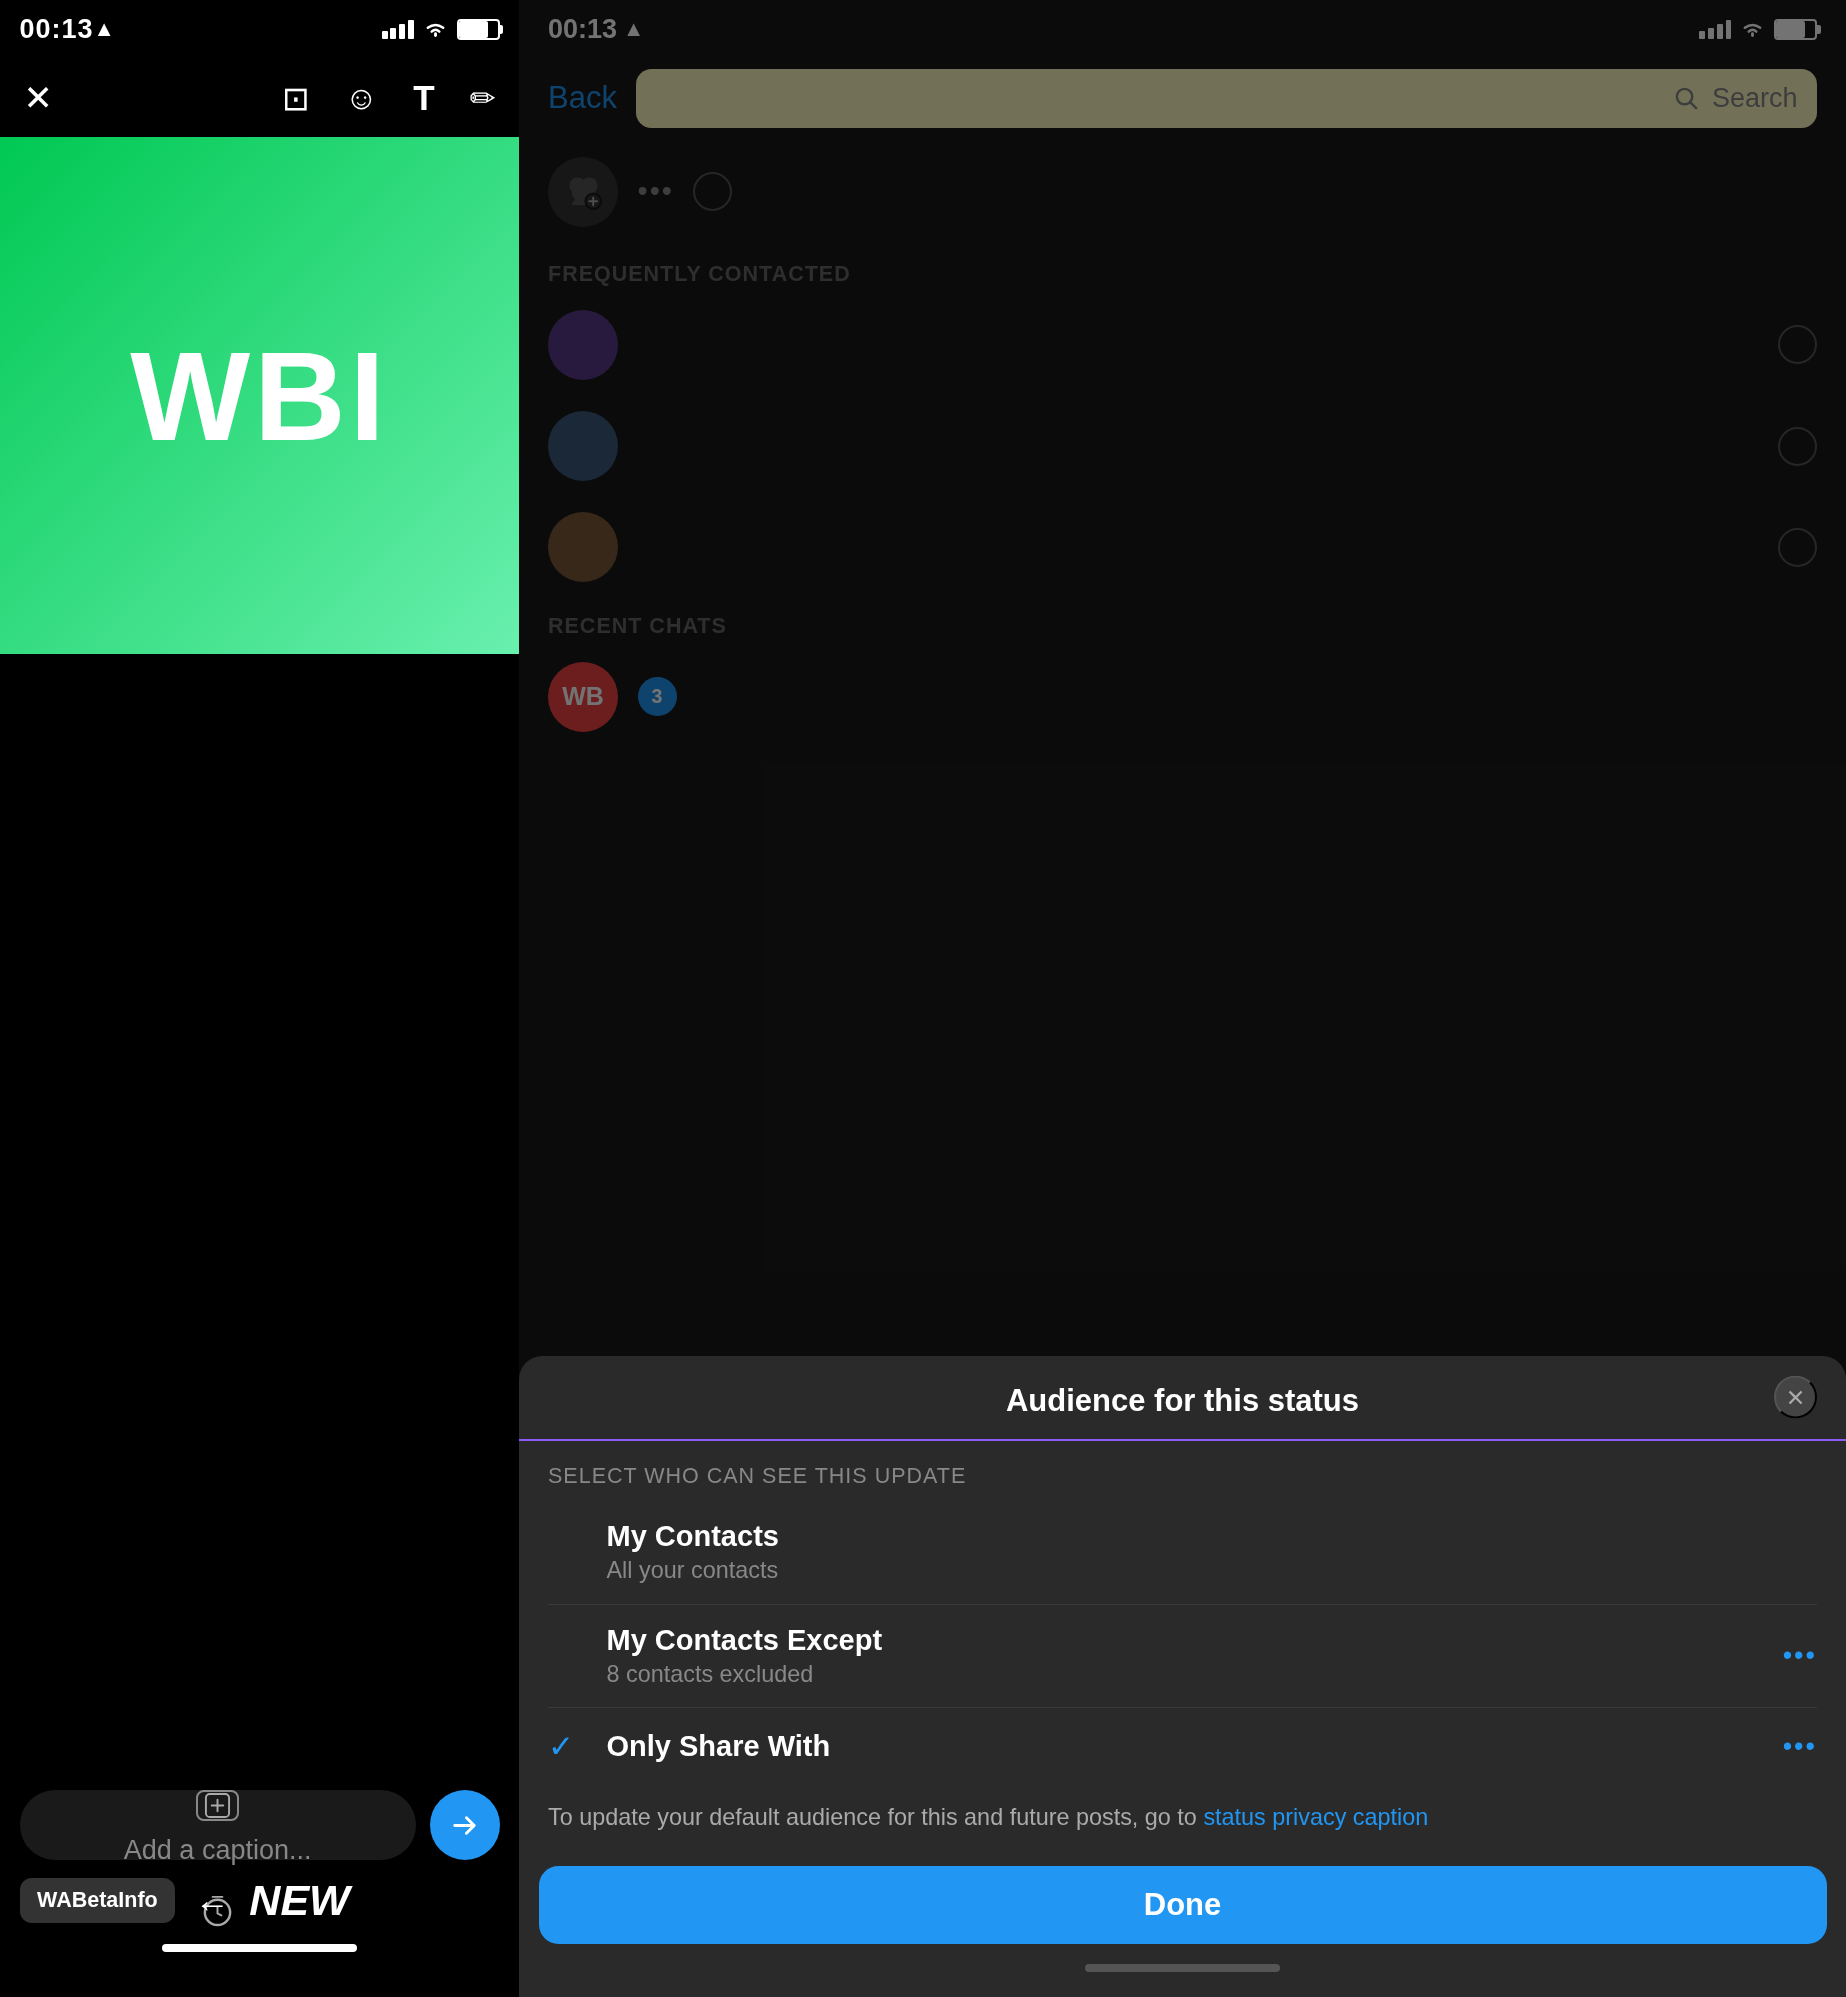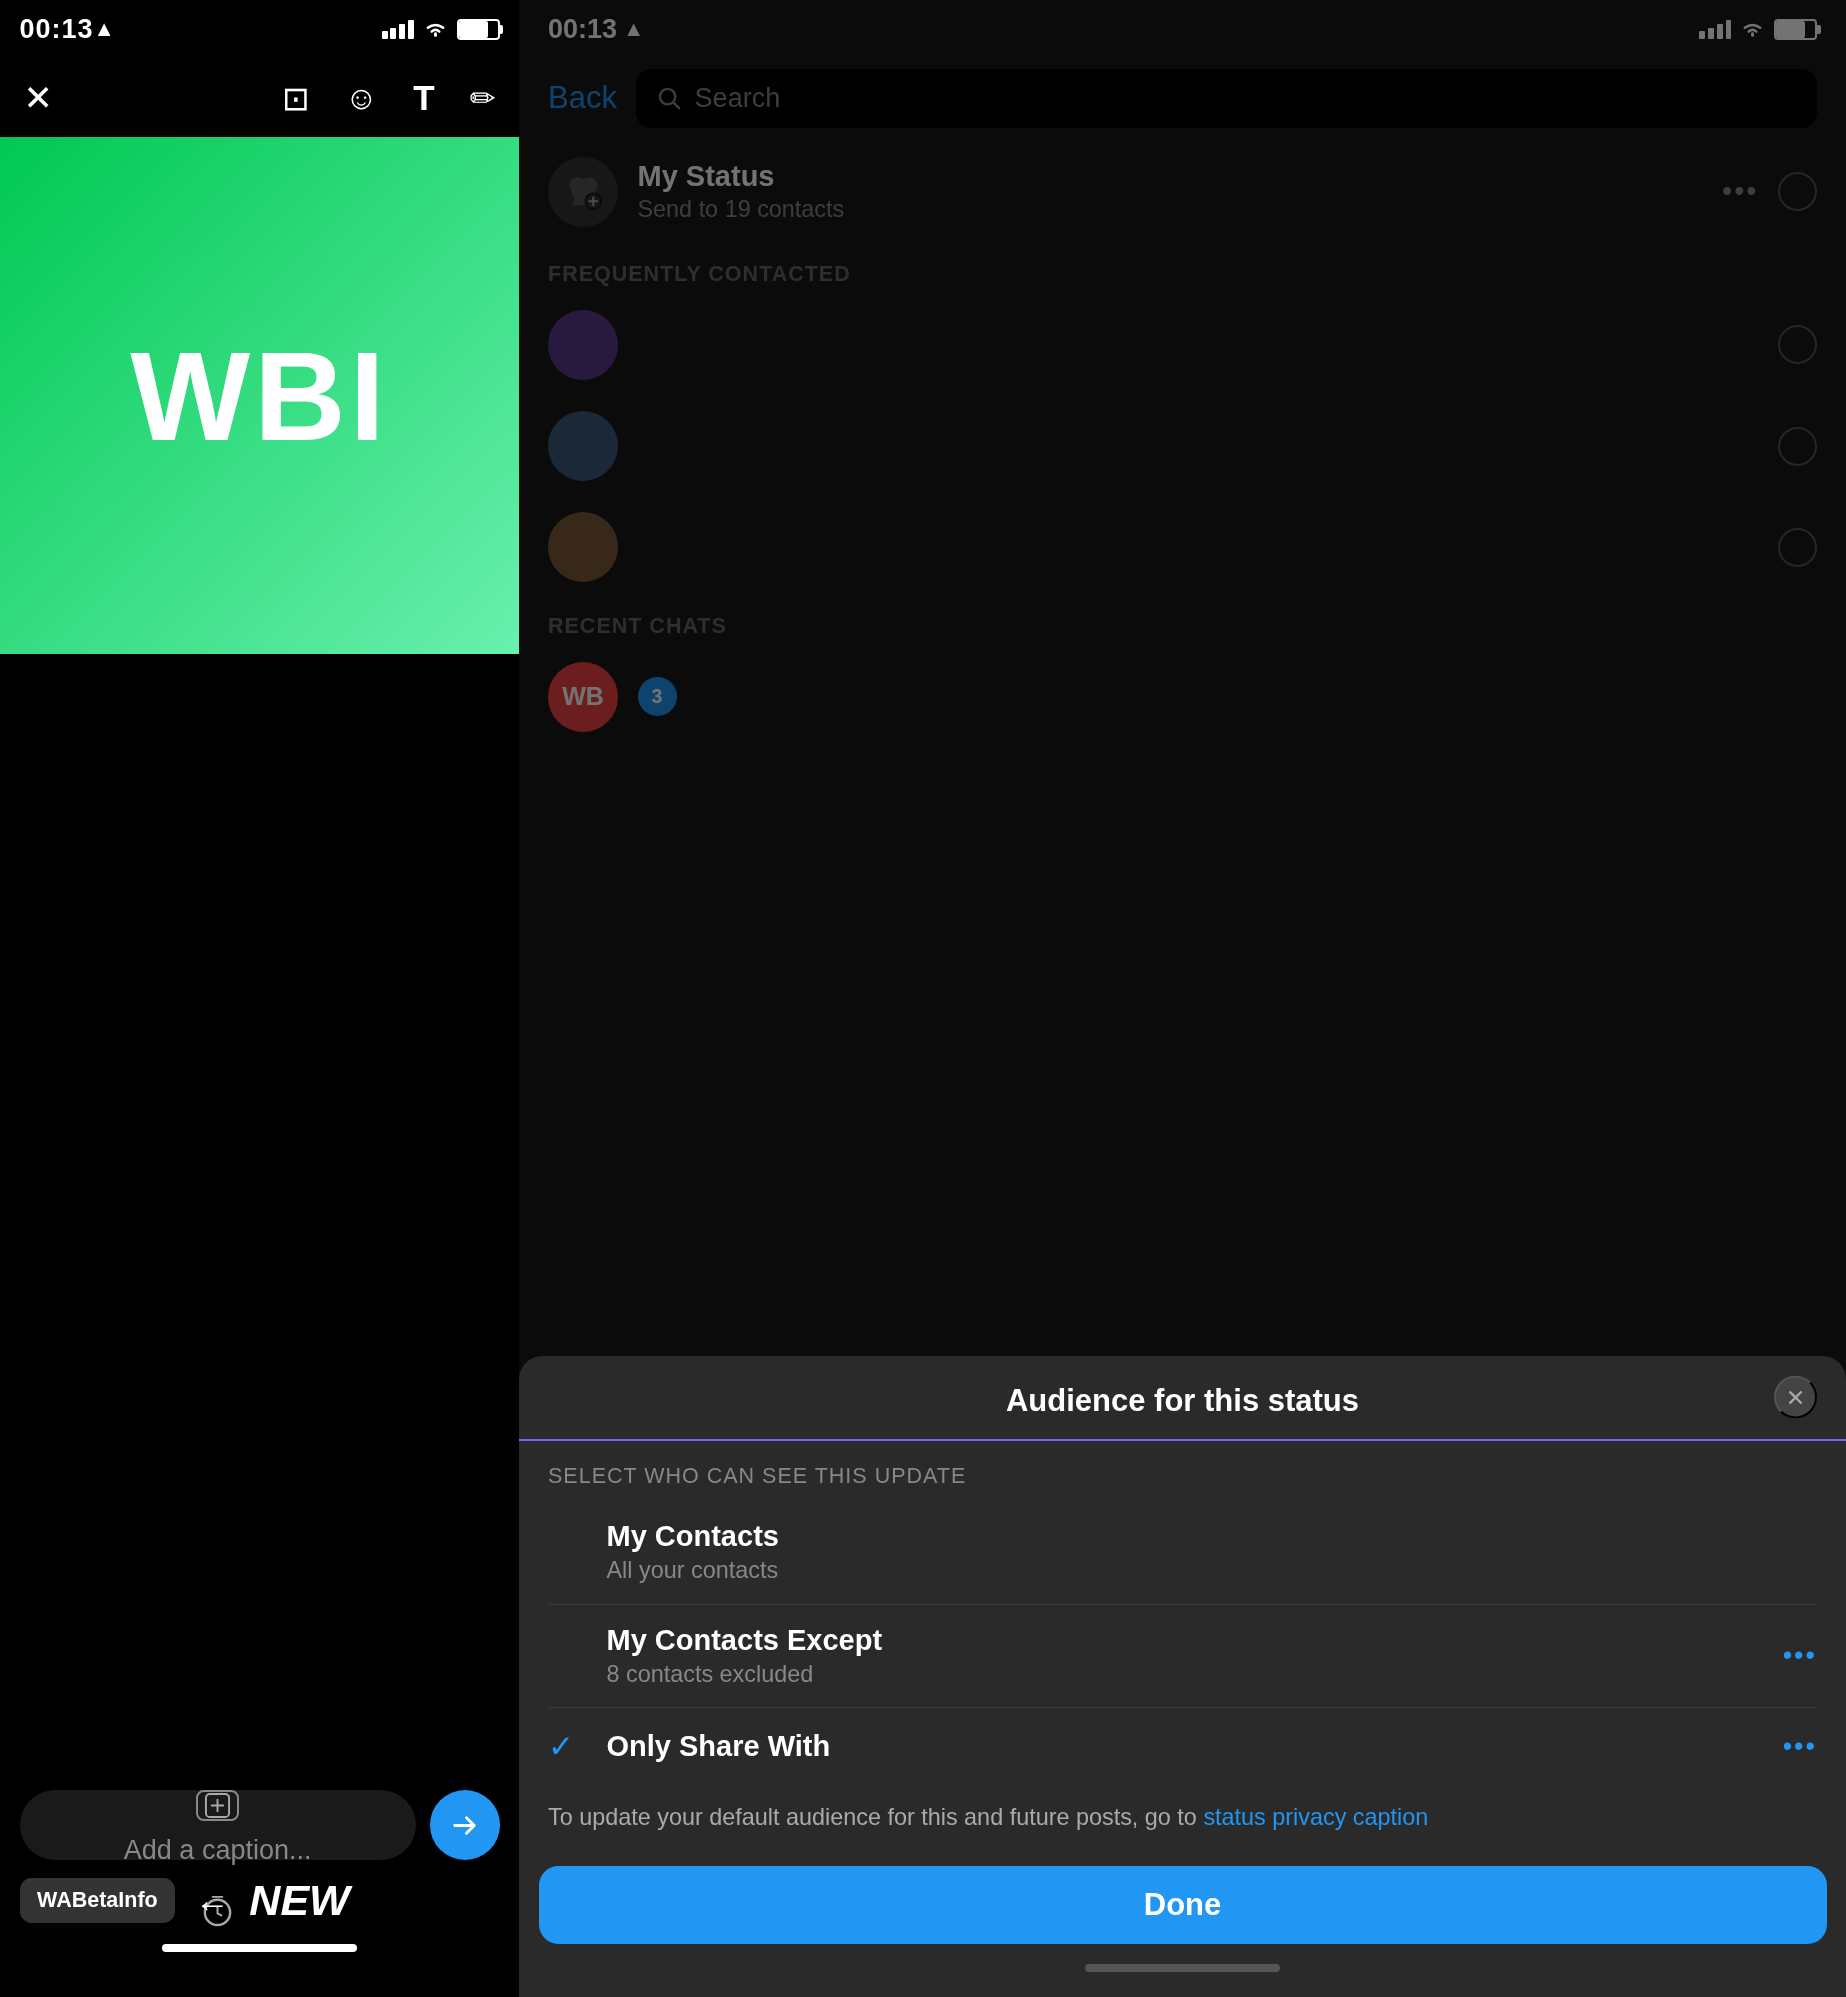--- a/index.html
+++ b/index.html
@@ -175,27 +175,28 @@
     }
 
     .back-btn {
       color: #2196f3;
       font-size: 31px;
       font-weight: 400;
     }
 
     .search-bar {
       flex: 1;
-      background: #000000;
+      background: #fef9c3;
       border-radius: 15.6px;
       height: 59px;
       display: flex;
       align-items: center;
       padding: 0 19.5px;
       gap: 11.7px;
+      justify-content: flex-end;
     }
 
     .search-placeholder {
       font-size: 27px;
       color: #888;
     }
 
     .my-status-row {
       display: flex;
       align-items: center;
@@ -626,24 +627,20 @@
 
   <div class="my-status-row">
     <div class="status-avatar">
       <svg width="39" height="39" viewBox="0 0 40 40" fill="none">
         <path d="M20 8 A8 8 0 0 1 32 20 A8 8 0 0 1 8 20 A8 8 0 0 1 20 8 Z" fill="#555"></path>
         <path d="M8 34 Q10 26 20 26 Q30 26 32 34" fill="#555"></path>
         <circle cx="30" cy="30" r="8" fill="#333" stroke="#1a1a1a" stroke-width="2"></circle>
         <path d="M26 30 h8 M30 26 v8" stroke="#aaa" stroke-width="2" stroke-linecap="round"></path>
       </svg>
     </div>
-    <div class="status-info">
-      <div class="status-name">My Status</div>
-      <div class="status-sub">Send to 19 contacts</div>
-    </div>
     <span class="three-dots">•••</span>
     <div class="status-circle"></div>
   </div>
 
   <div class="section-label">FREQUENTLY CONTACTED</div>
   <div class="contact-row">
     <div class="contact-avatar" style="background:#5a3a8a;"></div>
     <span class="contact-name"></span>
     <div class="status-circle"></div>
   </div>

